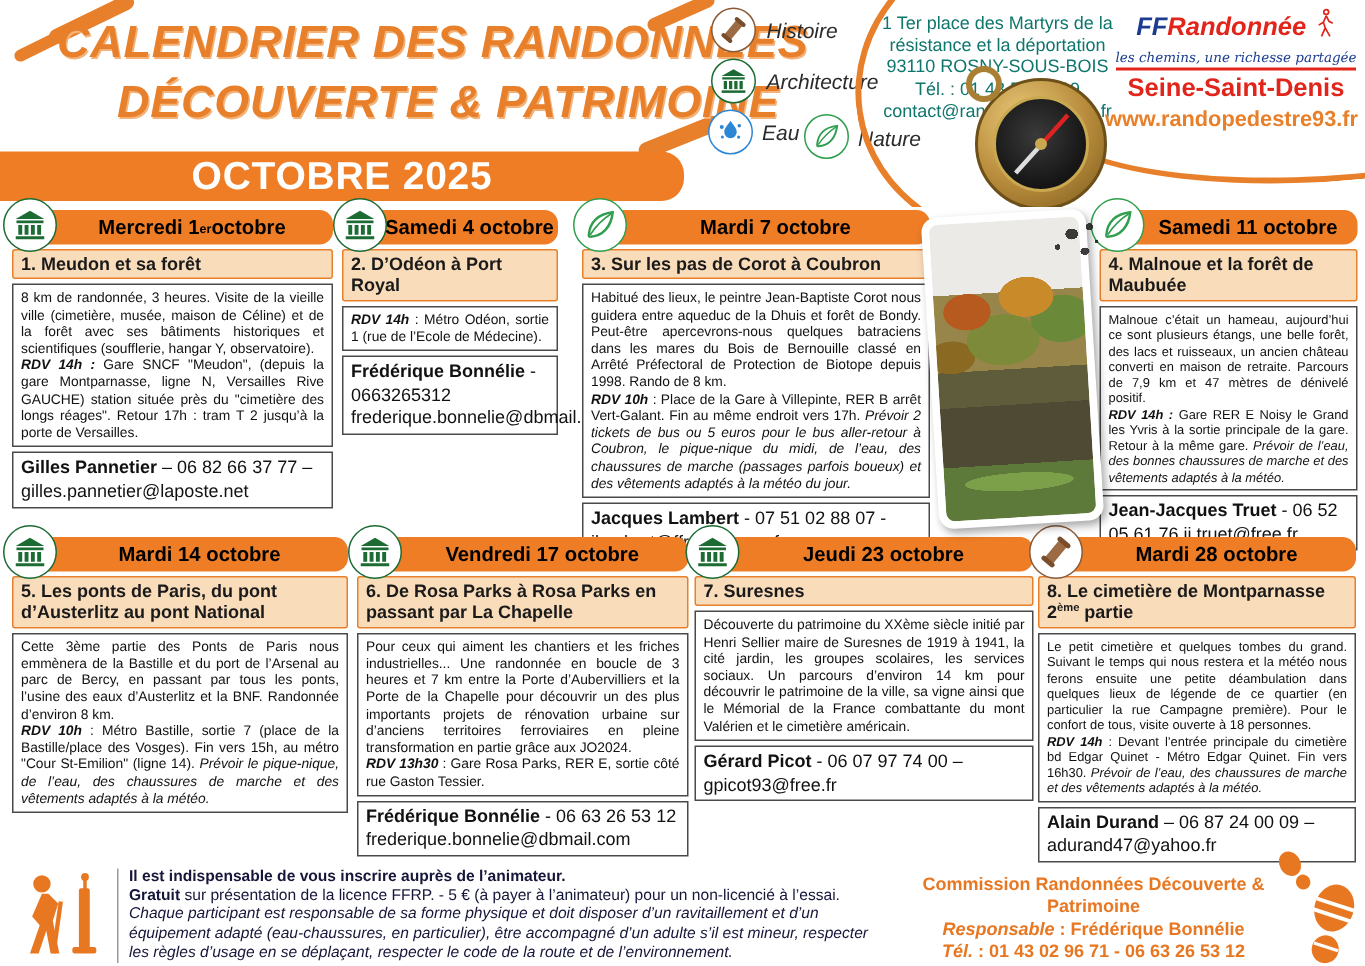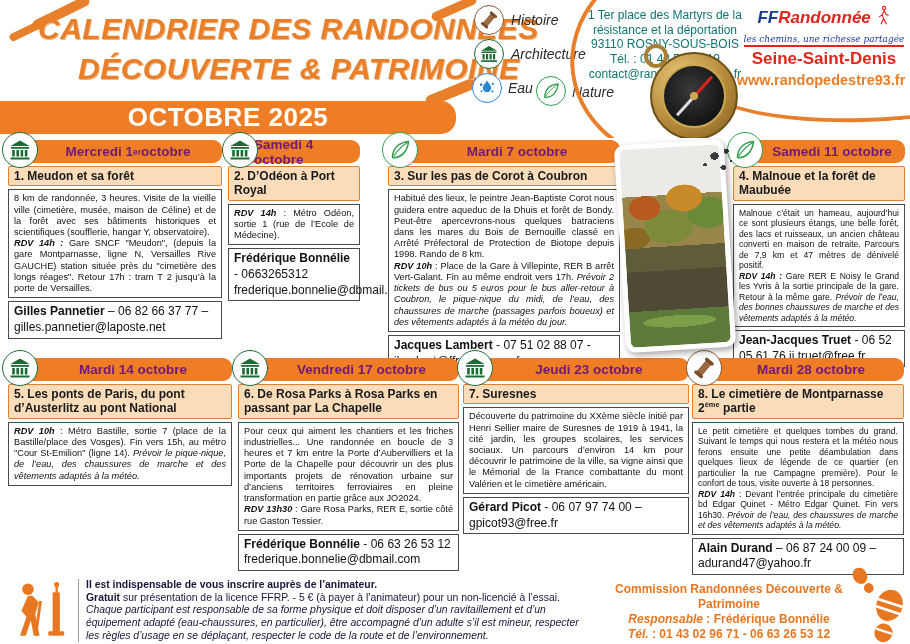--- a/index.html
+++ b/index.html
@@ -69,21 +69,21 @@
       radial-gradient(2px 2px at 36px 16px,#1c1c1c 60%,transparent 61%);
     opacity:.85;transform:rotate(-4deg);}
 
   
   .card{position:absolute;}
   .badge{position:absolute;left:-6px;top:-8px;width:36px;height:36px;border-radius:50%;
          background:#fff;display:flex;align-items:center;justify-content:center;
          box-sizing:border-box;z-index:3;}
   .c-head{position:relative;height:23px;background:#EE7D25;border-radius:9px;
           display:flex;align-items:center;justify-content:center;padding-left:26px;
-          color:#701a75;font-weight:bold;font-size:13.5px;}
+          color:#000000;font-weight:bold;font-size:13.5px;}
   .c-title{margin-top:3px;background:#F9DCBA;border:1.5px solid #E8802B;border-radius:2px;
            font-weight:bold;font-size:12px;line-height:1.2;color:#1a1a1a;padding:2px 5px;}
   .c-body{margin-top:3px;border:1px solid #4a4a4a;background:#fff;padding:3px 5px;
           font-size:9.2px;line-height:1.22;text-align:justify;color:#111;}
   .small .c-body{font-size:8.6px;}
   .pj{margin:0;}
   .rdv{font-weight:bold;font-style:italic;}
   .advice{font-style:italic;}
   .c-contact{margin-top:3px;border:1px solid #4a4a4a;background:#fff;padding:2px 5px;
              font-size:12px;line-height:1.3;}
@@ -210,21 +210,21 @@
       <span> octobre</span>
     </div>
   <div class="c-title"><span>1. Meudon et sa forêt</span><sup></sup><span></span></div>
   <div class="c-body">
     <p class="pj">8 km de randonnée, 3 heures. Visite de la vieille ville (cimetière, musée, maison de Céline) et de la forêt avec ses bâtiments historiques et scientifiques (soufflerie, hangar Y, observatoire).</p>
     <p class="pj"><span class="rdv">RDV 14h :</span><span> Gare SNCF "Meudon", (depuis la gare Montparnasse, ligne N, Versailles Rive GAUCHE) station située près du "cimetière des longs réages". Retour 17h : tram T 2 jusqu’à la porte de Versailles.</span><span class="advice"></span></p>
   </div>
   <div class="c-contact"><b>Gilles Pannetier</b><span> – 06 82 66 37 77 – gilles.pannetier@laposte.net</span></div>
 </div>
 
-<div class="card" style="left:228px;top:140px;width:132px;">
+<div class="card" style="left:228px;top:140px;width:144px;">
   <div class="badge" style="border:1.5px solid #1C6B33;">
       <svg viewBox="0 0 24 24" width="24" height="24" fill="#1C6B33">
         <polygon points="12,2.5 2.5,8 21.5,8"></polygon>
         <rect x="3" y="9" width="18" height="1.8"></rect>
         <rect x="4.2" y="12" width="2.6" height="6.5"></rect>
         <rect x="8.4" y="12" width="2.6" height="6.5"></rect>
         <rect x="12.6" y="12" width="2.6" height="6.5"></rect>
         <rect x="16.8" y="12" width="2.6" height="6.5"></rect>
         <rect x="2.5" y="19.5" width="19" height="2"></rect>
       </svg>
@@ -293,20 +293,21 @@
         <rect x="2.5" y="19.5" width="19" height="2"></rect>
       </svg>
     </div>
   <div class="c-head">
       <span>Mardi 14 octobre</span>
       <sup></sup>
       <span></span>
     </div>
   <div class="c-title"><span>5. Les ponts de Paris, du pont d’Austerlitz au pont National</span><sup></sup><span></span></div>
   <div class="c-body">
+    <p class="pj">Cette 3ème partie des Ponts de Paris nous emmènera de la Bastille et du port de l’Arsenal au parc de Bercy, en passant par tous les ponts, l’usine des eaux d’Austerlitz et la BNF. Randonnée d’environ 8 km.</p>
     <p class="pj"><span class="rdv">RDV 10h</span><span> : Métro Bastille, sortie 7 (place de la Bastille/place des Vosges). Fin vers 15h, au métro "Cour St-Emilion" (ligne 14). </span><span class="advice">Prévoir le pique-nique, de l’eau, des chaussures de marche et des vêtements adaptés à la météo.</span></p>
   </div>
 </div>
 
 <div class="card" style="left:238px;top:358px;width:221px;">
   <div class="badge" style="border:1.5px solid #1C6B33;">
       <svg viewBox="0 0 24 24" width="24" height="24" fill="#1C6B33">
         <polygon points="12,2.5 2.5,8 21.5,8"></polygon>
         <rect x="3" y="9" width="18" height="1.8"></rect>
         <rect x="4.2" y="12" width="2.6" height="6.5"></rect>

